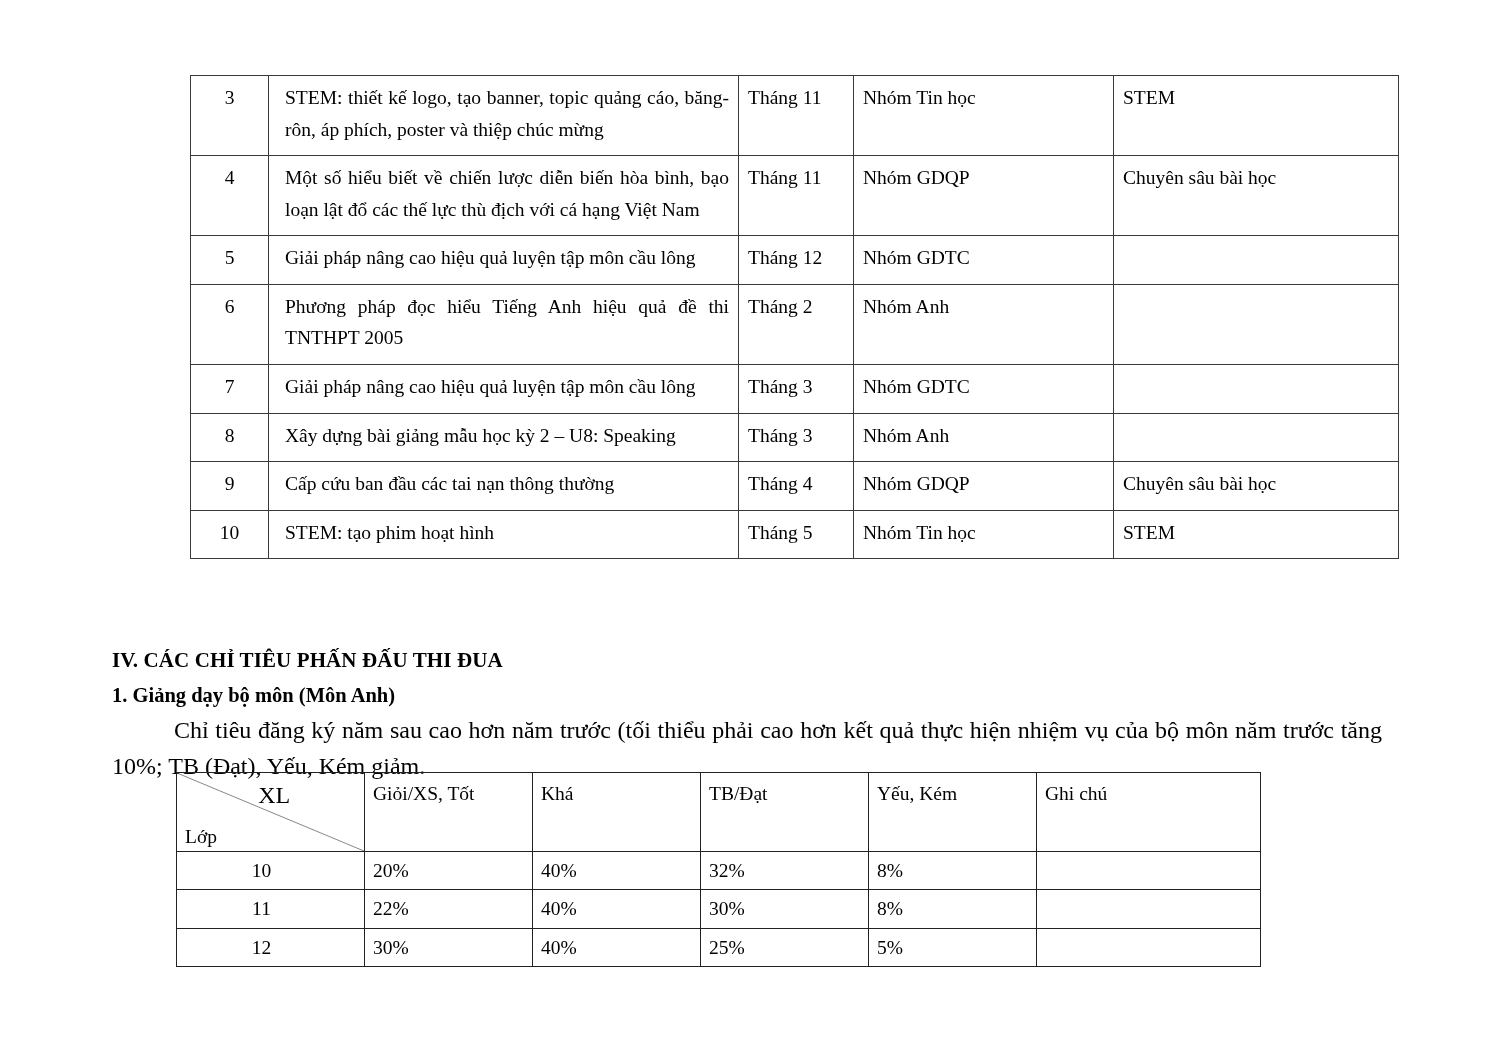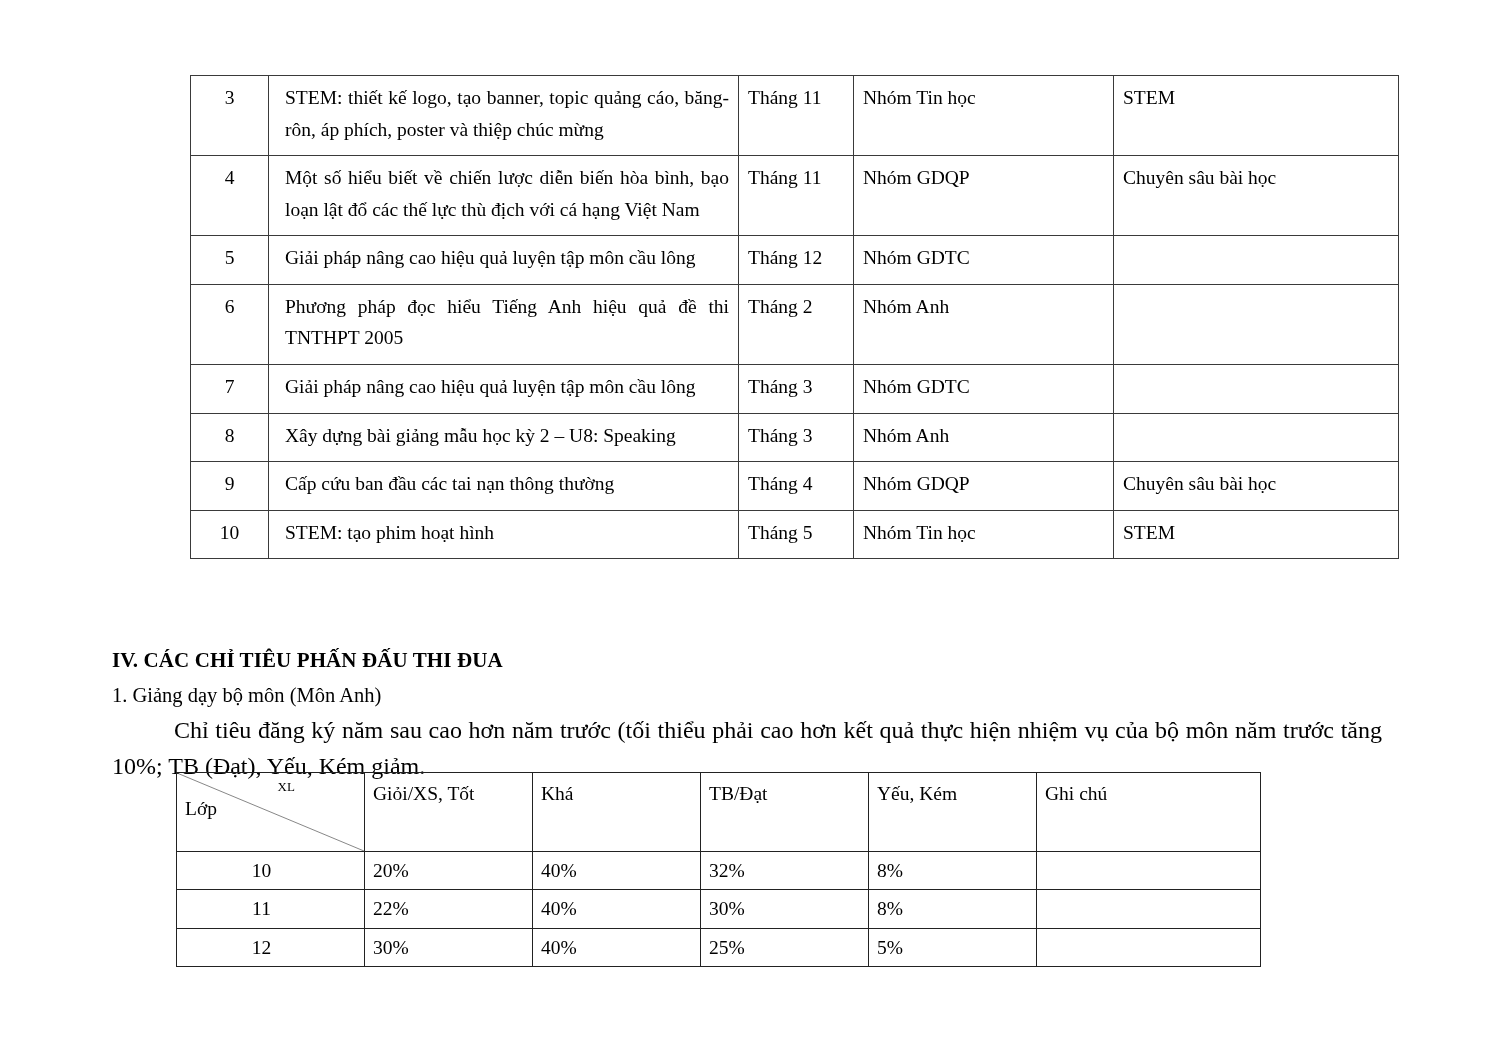--- a/index.html
+++ b/index.html
@@ -66,21 +66,21 @@
   }
   .h-main {
     font-size: 21px;
     font-weight: bold;
     line-height: 1.5;
     margin: 0 0 3px 0;
     letter-spacing: 0.1px;
   }
   .h-sub {
     font-size: 20.5px;
-    font-weight: normal;
+    font-weight: bold;
     line-height: 1.5;
     margin: 0 0 2px 0;
   }
   .para {
     font-size: 24px;
     line-height: 1.5;
     margin: 0;
     text-align: justify;
     text-indent: 62px;
   }
@@ -121,26 +121,25 @@
     inset: 0;
     width: 100%;
     height: 100%;
     display: block;
   }
   .corner-xl {
     position: absolute;
     top: 4px;
     left: 52%;
     transform: translateX(-50%);
-    font-size: 13px;
-    margin-left: 12px;
+    font-size: 24px;
   }
   .corner-lop {
     position: absolute;
-    bottom: 28px;
+    bottom: 0;
     left: 8px;
     font-size: 19.5px;
   }
   table.target td.lop {
     text-align: center;
     padding-right: 26px;
   }
   .tcol-lop   { width: 188px; }
   .tcol-gioi  { width: 168px; }
   .tcol-kha   { width: 168px; }

